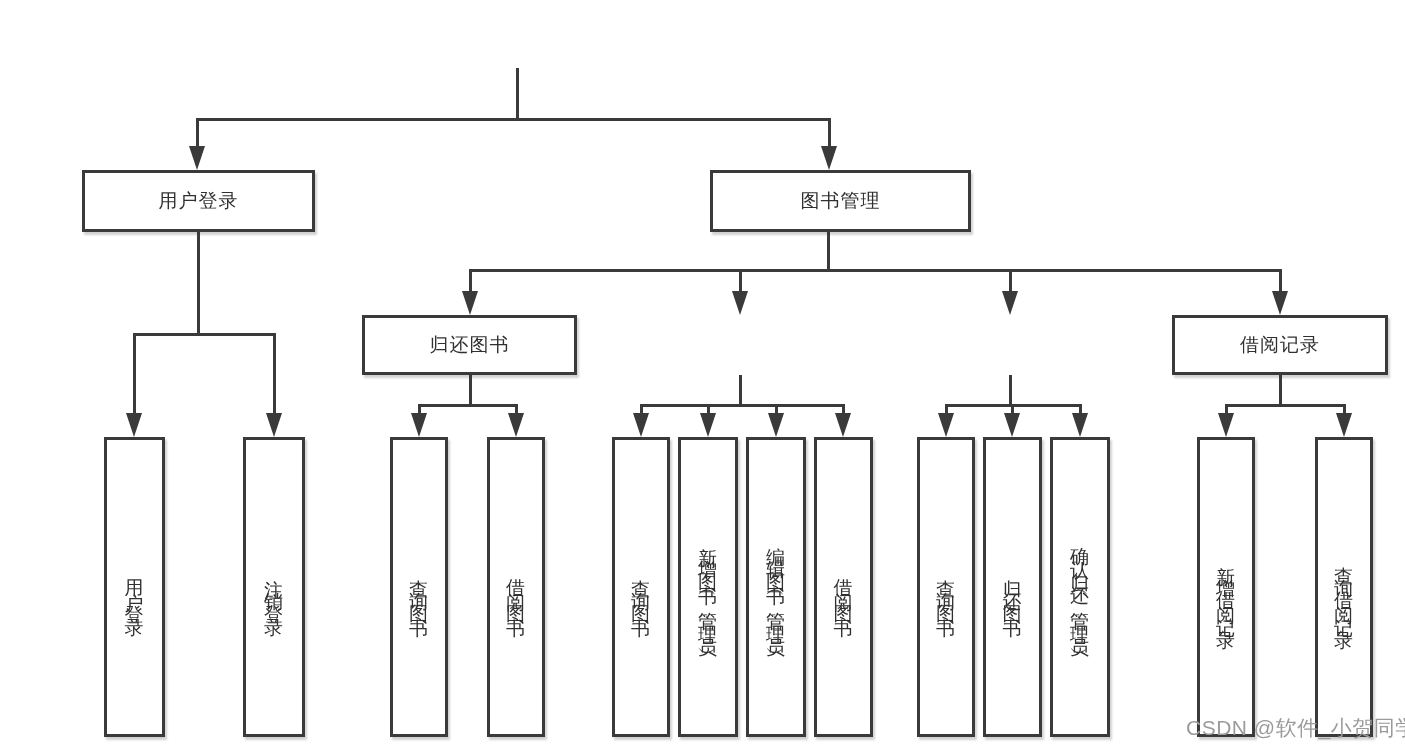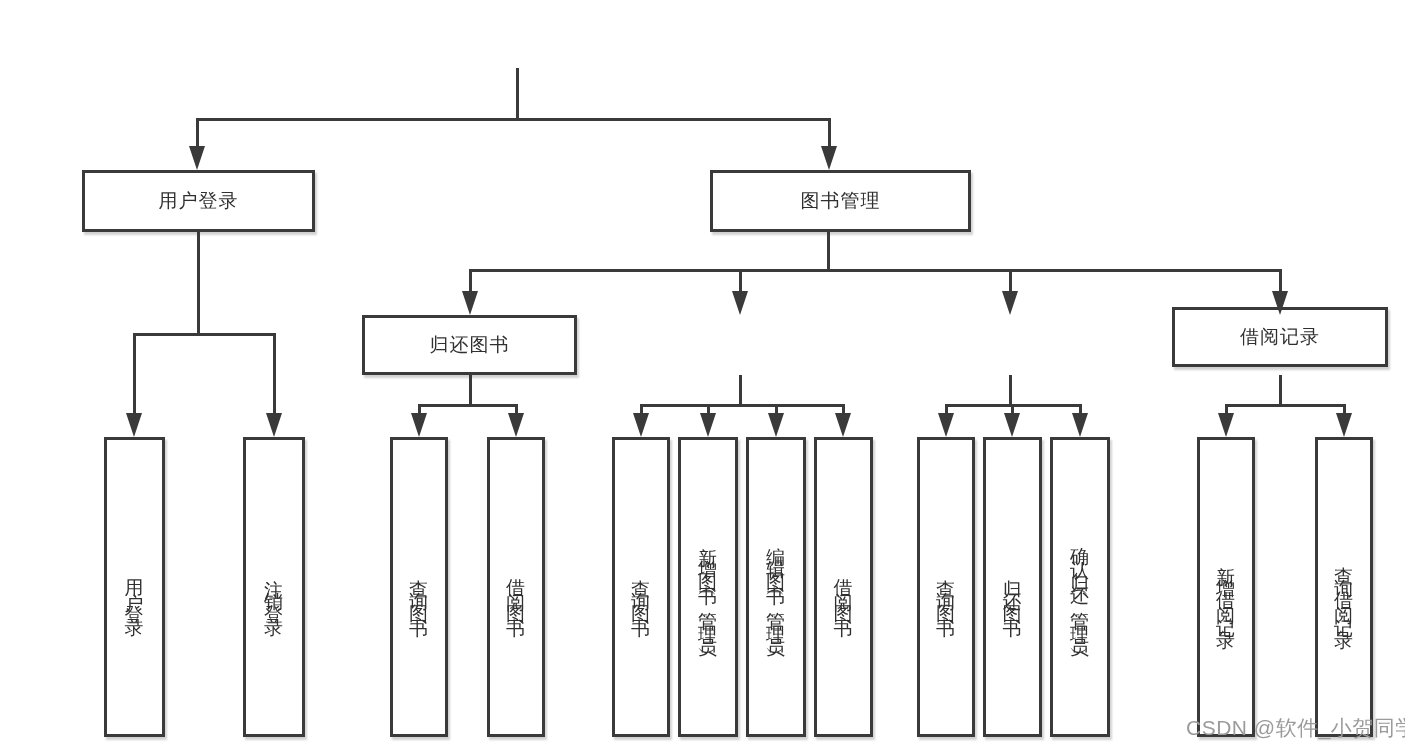--- a/index.html
+++ b/index.html
@@ -40,21 +40,21 @@
 </head>
 <body>
 
 <div class="canvas">
 
 
   <div class="box" style="left:82px;top:170px;width:233px;height:62px">用户登录</div>
   <div class="box" style="left:710px;top:170px;width:261px;height:62px">图书管理</div>
 
   <div class="box" style="left:362px;top:315px;width:215px;height:60px">归还图书</div>
-  <div class="box" style="left:1172px;top:307px;width:216px;height:60px">借阅记录</div>
+  <div class="box" style="left:1172px;top:315px;width:216px;height:60px">借阅记录</div>
 
   <div class="box leaf" style="left:104px;top:437px;width:61px;height:300px">用户登录</div>
   <div class="box leaf" style="left:243px;top:437px;width:62px;height:300px">注销登录</div>
 
   <div class="box leaf" style="left:390px;top:437px;width:58px;height:300px">查询图书</div>
   <div class="box leaf" style="left:487px;top:437px;width:58px;height:300px">借阅图书</div>
 
   <div class="box leaf" style="left:612px;top:437px;width:58px;height:300px">查询图书</div>
   <div class="box leaf" style="left:678px;top:437px;width:60px;height:300px">新增图书（管理员）</div>
   <div class="box leaf" style="left:746px;top:437px;width:60px;height:300px">编辑图书（管理员）</div>

